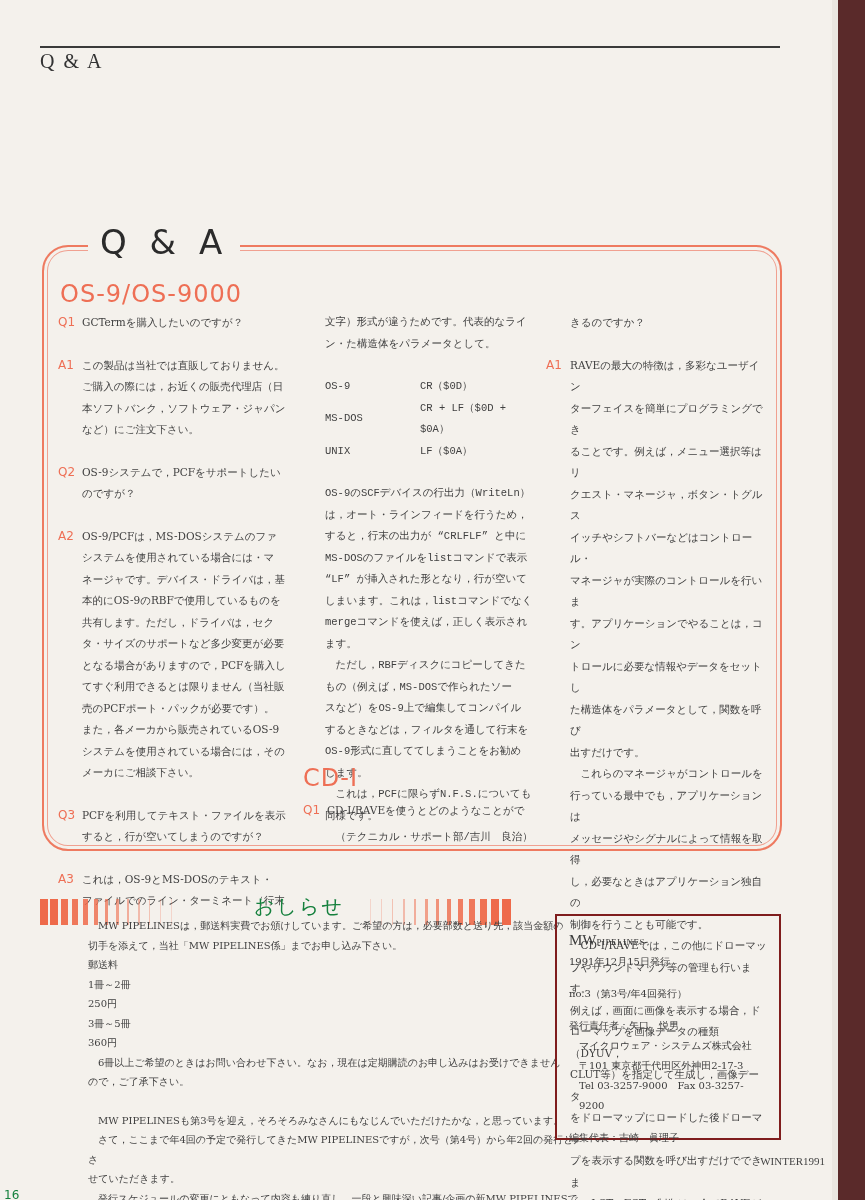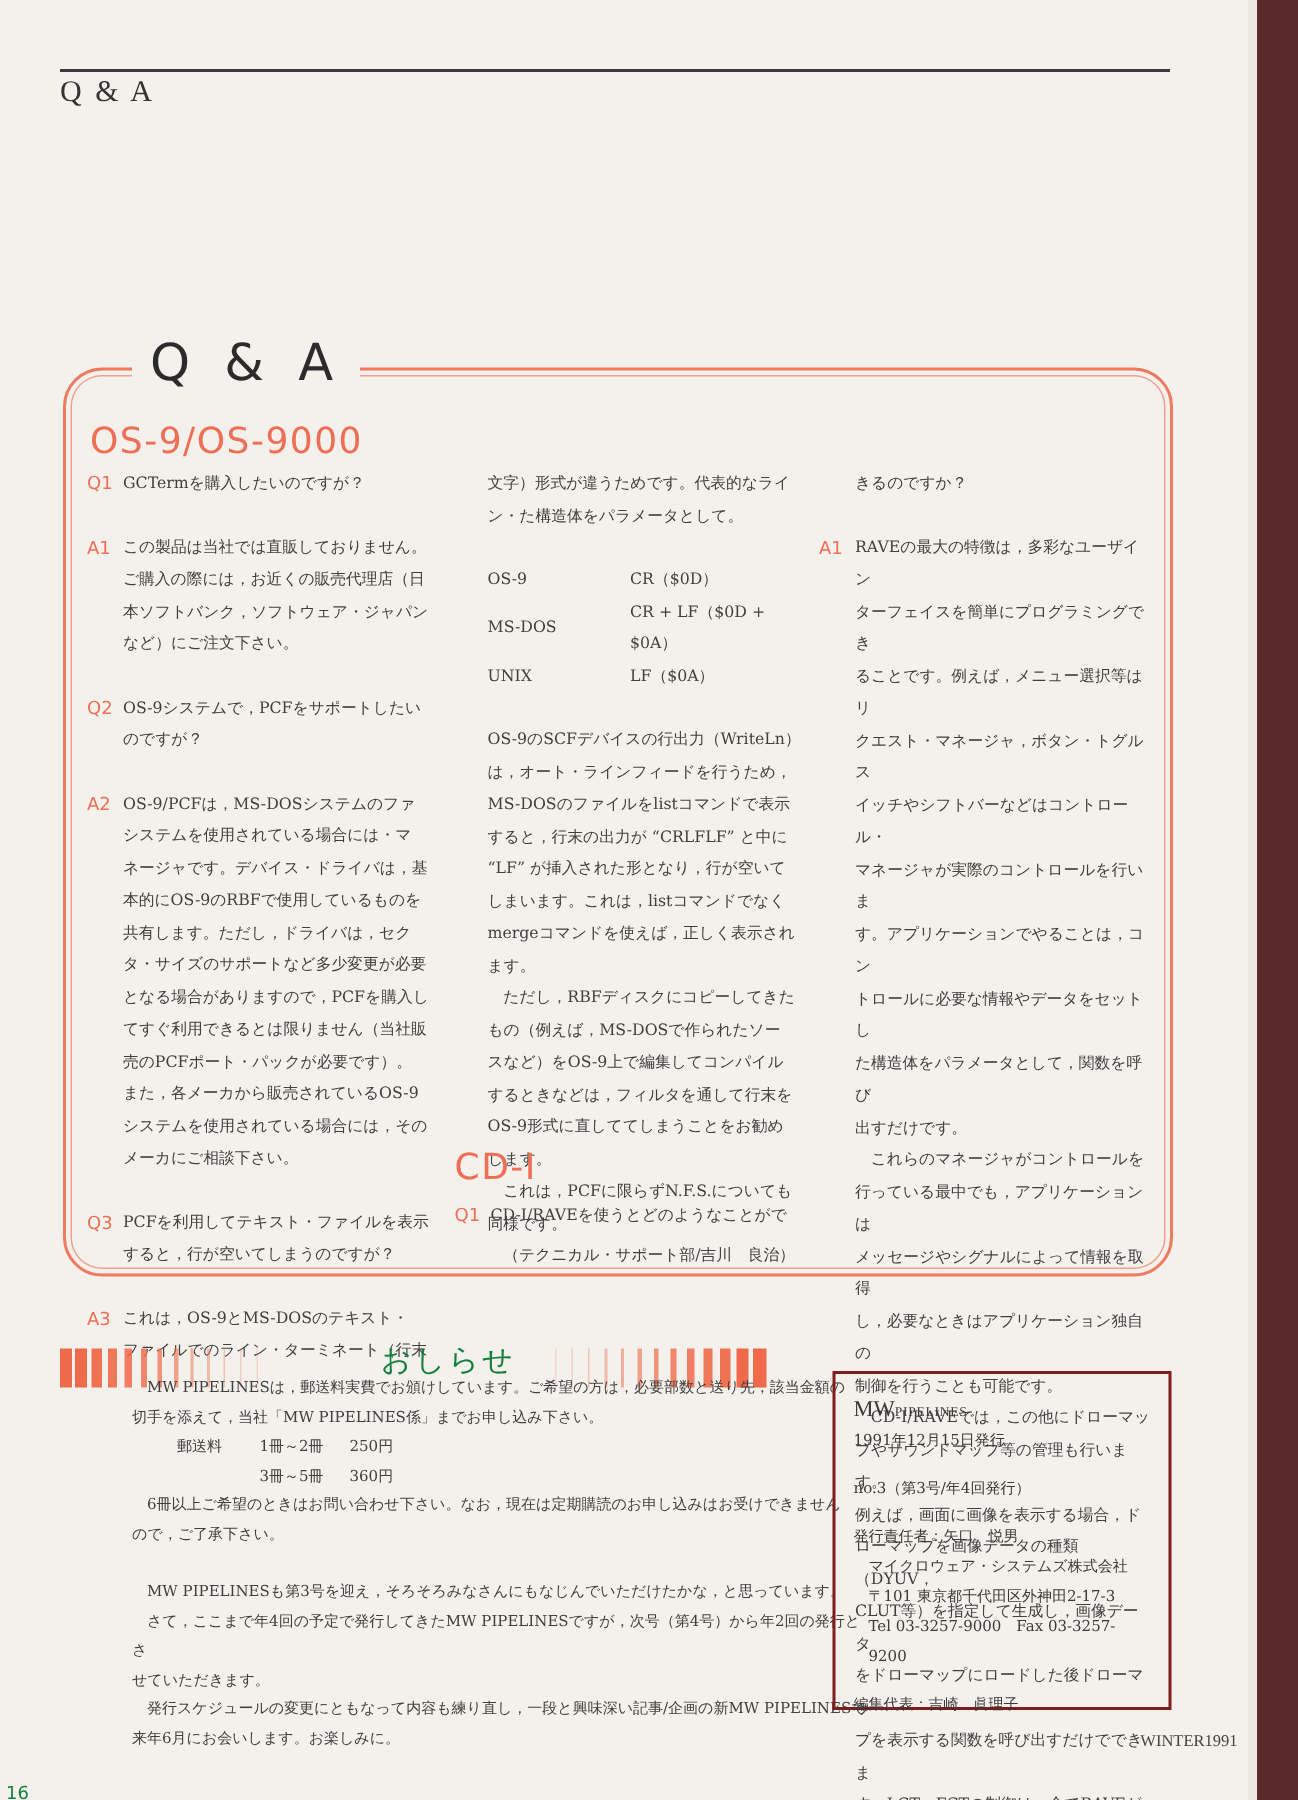--- a/index.html
+++ b/index.html
@@ -60,21 +60,21 @@
     .stripes { position: absolute; top: 6px; height: 26px; display: flex; gap: 0; }
     .stripe { background: #ee6a4a; height: 26px; }
     .notice-title {
       position: absolute; left: 214px; top: 0; font-family: "DejaVu Sans", sans-serif;
       font-size: 20px; color: #15803d; letter-spacing: 2px;
     }
     .notice-text {
       position: absolute; left: 40px; width: 495px; font-size: 10px; line-height: 19.5px; color: #3f3f3f; margin-left: 48px;
     }
     .notice-text p { margin: 0; }
-    .fee-row { display: flex; }
+    .fee-row { display: flex; flex-direction: column; }
     .fee-row span { display: inline-block; }
     
     .colophon {
       position: absolute; left: 555px; top: 914px; width: 226px; height: 226px;
       border: 2px solid #7f1d1d; box-sizing: border-box; padding: 14px 12px;
       font-size: 10px; line-height: 20px; color: #3a3a3a;
     }
     .colophon p { margin: 0; }
     .mw { font-size: 15px; font-family: "Liberation Serif", serif; }
     .mw small { font-size: 9px; letter-spacing: 0.5px; }
@@ -153,21 +153,21 @@
   <div class="gap"></div>
   <div class="item">
     <span class="label">A3</span>
     <div class="body-text">
       <p>これは，OS-9とMS-DOSのテキスト・</p>
       <p>ファイルでのライン・ターミネート（行末</p>
     </div>
   </div>
 </div>
 
-<div class="col" style="left:325px; top:312px; width:215px;">
+<div class="col" style="left:325px; top:312px; width:215px;font-family:Liberation Mono, monospace;">
   <p>文字）形式が違うためです。代表的なライ</p>
   <p>ン・た構造体をパラメータとして。</p>
   <div class="gap"></div>
   <table class="term">
     <tbody>
         <tr>
           <td class="k">OS-9</td>
           <td>CR（$0D）</td>
         </tr>
     <tr>
@@ -176,22 +176,22 @@
         </tr>
     <tr>
           <td class="k">UNIX</td>
           <td>LF（$0A）</td>
         </tr>
   </tbody>
     </table>
   <div class="gap"></div>
   <p>OS-9のSCFデバイスの行出力（WriteLn）</p>
   <p>は，オート・ラインフィードを行うため，</p>
+  <p>すると，行末の出力が “CRLFLF” と中に</p>
   <p>MS-DOSのファイルをlistコマンドで表示</p>
-  <p>すると，行末の出力が “CRLFLF” と中に</p>
   <p>“LF” が挿入された形となり，行が空いて</p>
   <p>しまいます。これは，listコマンドでなく</p>
   <p>mergeコマンドを使えば，正しく表示され</p>
   <p>ます。</p>
   <p class="indent">ただし，RBFディスクにコピーしてきた</p>
   <p>もの（例えば，MS-DOSで作られたソー</p>
   <p>スなど）をOS-9上で編集してコンパイル</p>
   <p>するときなどは，フィルタを通して行末を</p>
   <p>OS-9形式に直しててしまうことをお勧め</p>
   <p>します。</p>

